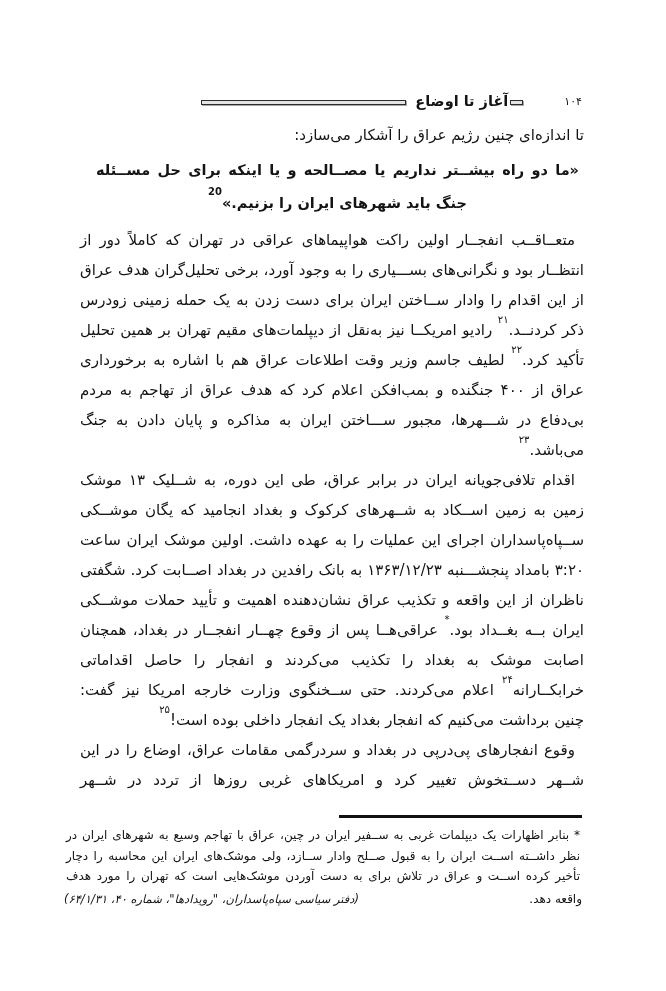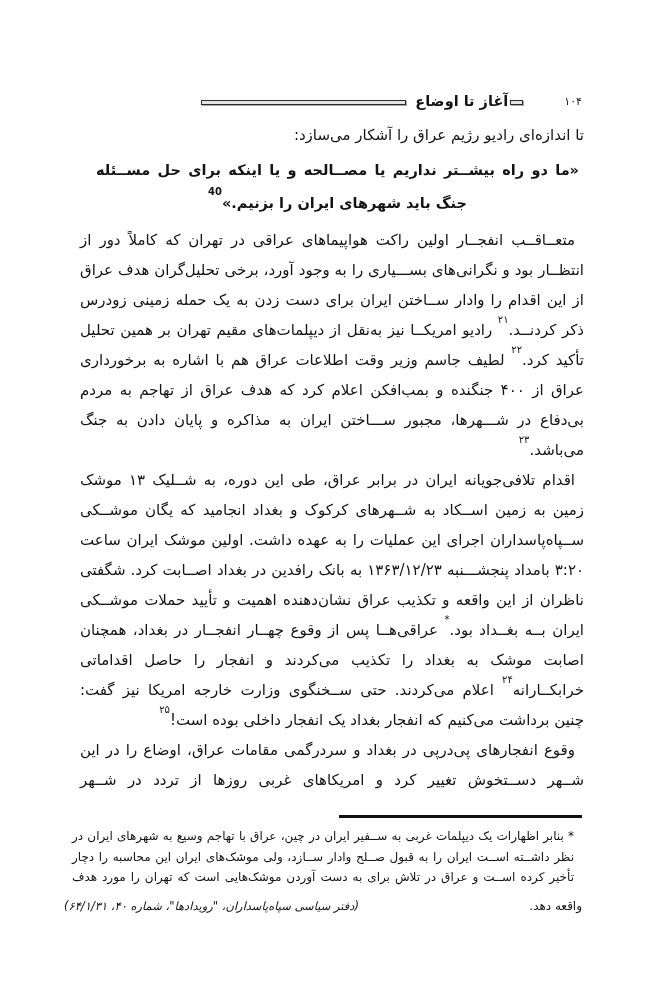--- a/index.html
+++ b/index.html
@@ -98,21 +98,21 @@
     font-size: 12px;
     line-height: 20.5px;
     text-align: justify;
   }
   .fn-rule {
     width: 243px;
     height: 3px;
     background: #111111;
     margin-bottom: 7px;
   }
-  .fn-body { text-align-last: justify; margin: 8px; }
+  .fn-body { text-align-last: justify; margin: 2px; }
   .fn-last {
     display: flex;
     justify-content: space-between;
     align-items: baseline;
   }
   .fn-right { white-space: nowrap; }
   .fn-cite {
     font-style: italic;
     font-size: 11.5px;
     white-space: nowrap;
@@ -125,24 +125,24 @@
 
   <div class="header">
     <span class="pnum">۱۰۴</span>
     <span class="hbar small"></span>
     <span class="htitle">آغاز تا اوضاع</span>
     <span class="hbar long"></span>
   </div>
 
   <div class="body-col">
 
-    <p class="intro">تا اندازه‌ای رادیو رژیم عراق را آشکار می‌سازد:</p>
+    <p class="intro">تا اندازه‌ای چنین رژیم عراق را آشکار می‌سازد:</p>
 
     <div class="quote">
-      <span>«ما دو راه بیشــتر نداریم یا مصــالحه و یا اینکه برای حل مســئله جنگ باید شهرهای ایران را بزنیم.»</span><sup>40</sup>
+      <span>«ما دو راه بیشــتر نداریم یا مصــالحه و یا اینکه برای حل مســئله جنگ باید شهرهای ایران را بزنیم.»</span><sup>20</sup>
     </div>
 
     <p class="para indent">
       <span>متعــاقــب انفجــار اولین راکت هواپیماهای عراقی در تهران که کاملاً دور از انتظــار بود و نگرانی‌های بســـیاری را به وجود آورد، برخی تحلیل‌گران هدف عراق از این اقدام را وادار ســاختن ایران برای دست زدن به یک حمله زمینی زودرس ذکر کردنــد.</span><sup>۲۱</sup><span> رادیو امریکــا نیز به‌نقل از دیپلمات‌های مقیم تهران بر همین تحلیل تأکید کرد.</span><sup>۲۲</sup><span> لطیف جاسم وزیر وقت اطلاعات عراق هم با اشاره به برخورداری عراق از ۴۰۰ جنگنده و بمب‌افکن اعلام کرد که هدف عراق از تهاجم به مردم بی‌دفاع در شـــهرها، مجبور ســـاختن ایران به مذاکره و پایان دادن به جنگ می‌باشد.</span><sup>۲۳</sup>
     </p>
 
     <p class="para indent">
       <span>اقدام تلافی‌جویانه ایران در برابر عراق، طی این دوره، به شــلیک ۱۳ موشک زمین به زمین اســکاد به شــهرهای کرکوک و بغداد انجامید که یگان موشــکی ســپاه‌پاسداران اجرای این عملیات را به عهده داشت. اولین موشک ایران ساعت ۳:۲۰ بامداد پنجشـــنبه ۱۳۶۳/۱۲/۲۳ به بانک رافدین در بغداد اصــابت کرد. شگفتی ناظران از این واقعه و تکذیب عراق نشان‌دهنده اهمیت و تأیید حملات موشــکی ایران بــه بغــداد بود.</span><sup>*</sup><span> عراقی‌هــا پس از وقوع چهــار انفجــار در بغداد، همچنان اصابت موشک به بغداد را تکذیب می‌کردند و انفجار را حاصل اقداماتی خرابکــارانه</span><sup>۲۴</sup><span> اعلام می‌کردند. حتی ســخنگوی وزارت خارجه امریکا نیز گفت: چنین برداشت می‌کنیم که انفجار بغداد یک انفجار داخلی بوده است!</span><sup>۲۵</sup>
     </p>
 

